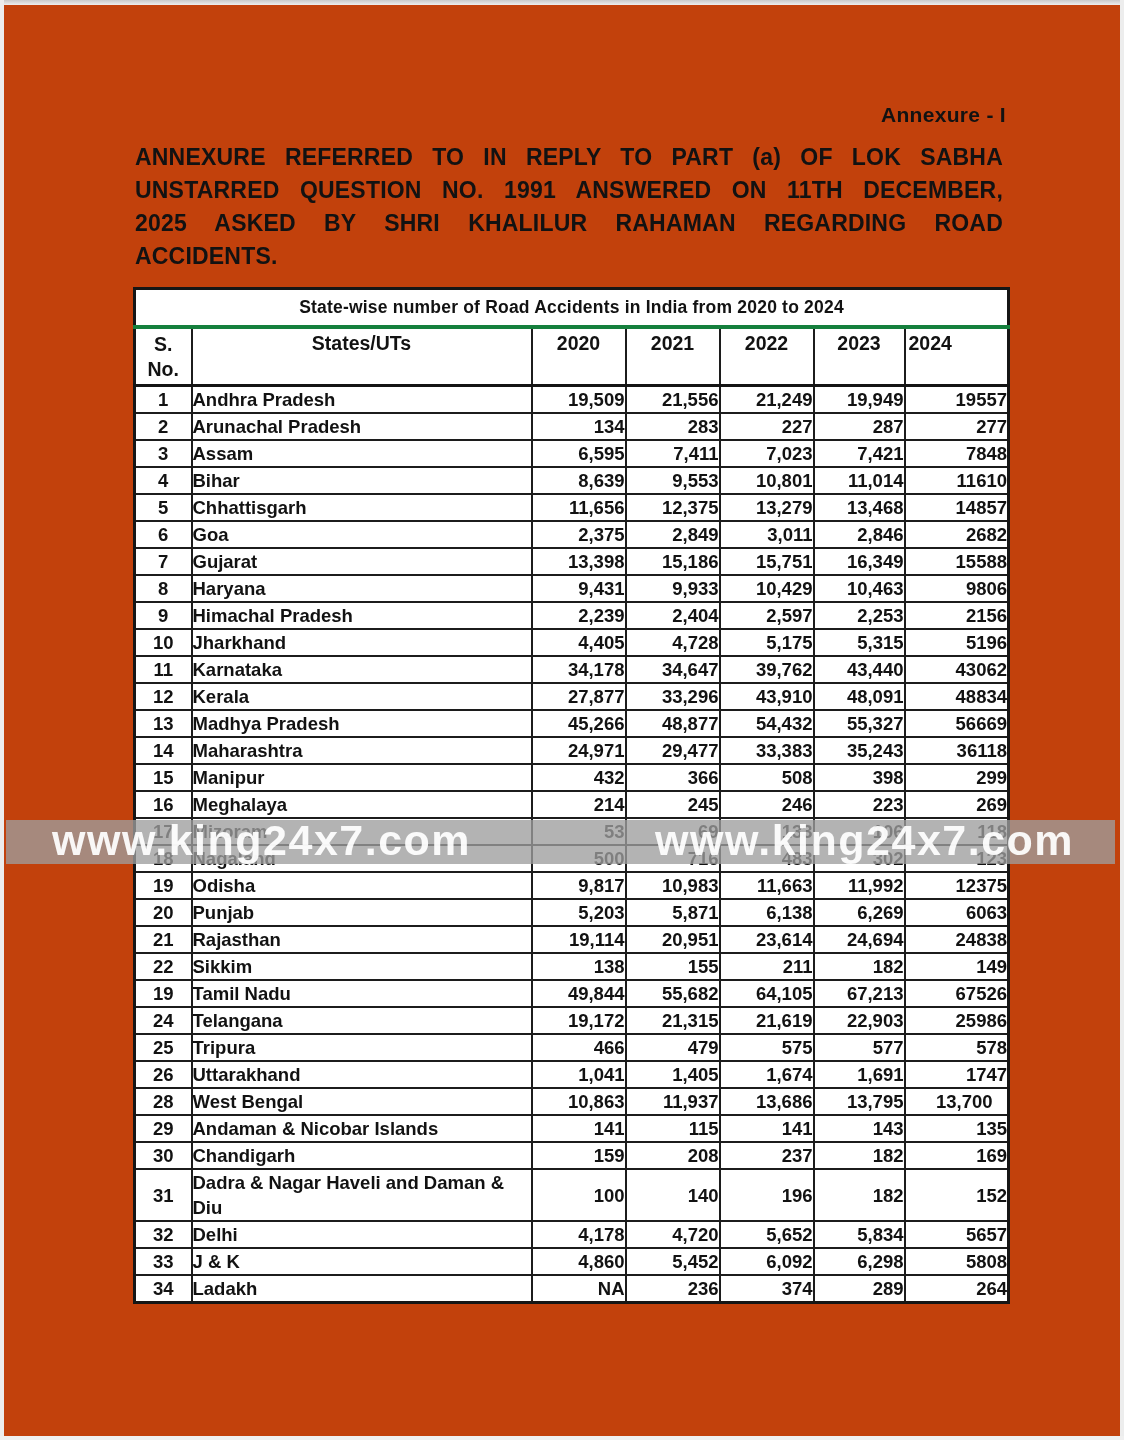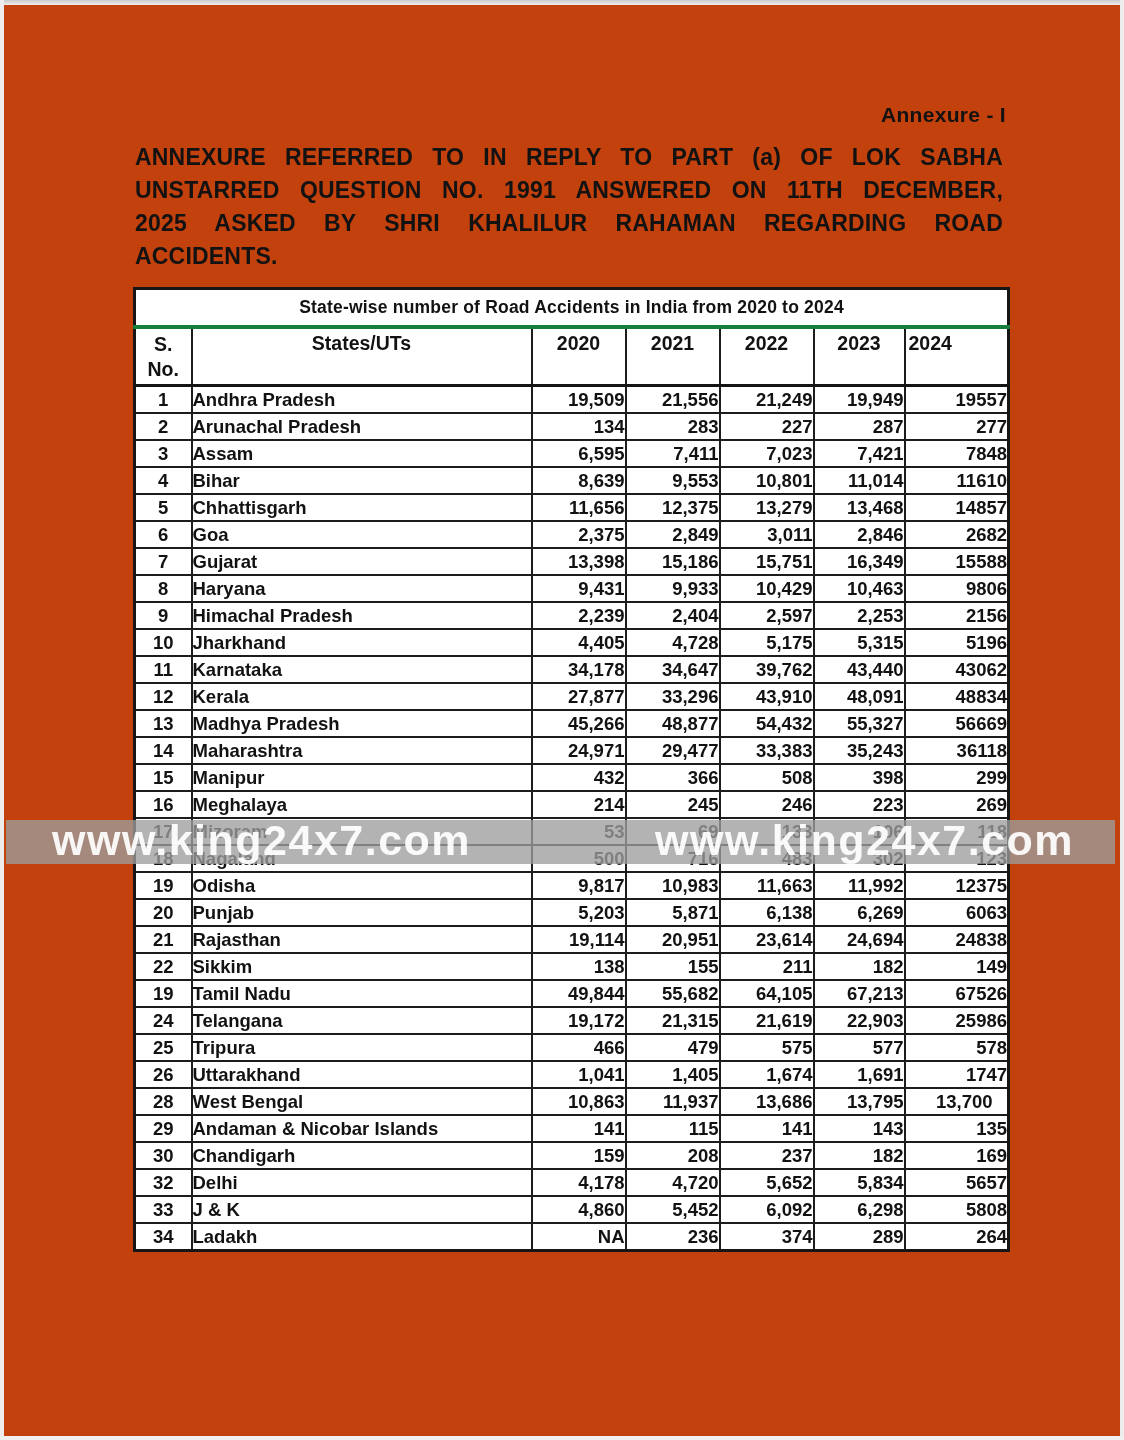--- a/index.html
+++ b/index.html
@@ -409,20 +409,29 @@
         <tr>
           <td class="sno">30</td>
           <td class="state">Chandigarh</td>
           <td class="num">159</td>
           <td class="num">208</td>
           <td class="num">237</td>
           <td class="num">182</td>
           <td class="num">169</td>
         </tr>
         <tr>
+          <td class="sno">31</td>
+          <td class="state">Dadra &amp; Nagar Haveli and Daman &amp; Diu</td>
+          <td class="num">100</td>
+          <td class="num">140</td>
+          <td class="num">196</td>
+          <td class="num">182</td>
+          <td class="num">152</td>
+        </tr>
+        <tr>
           <td class="sno">32</td>
           <td class="state">Delhi</td>
           <td class="num">4,178</td>
           <td class="num">4,720</td>
           <td class="num">5,652</td>
           <td class="num">5,834</td>
           <td class="num">5657</td>
         </tr>
         <tr>
           <td class="sno">33</td>

